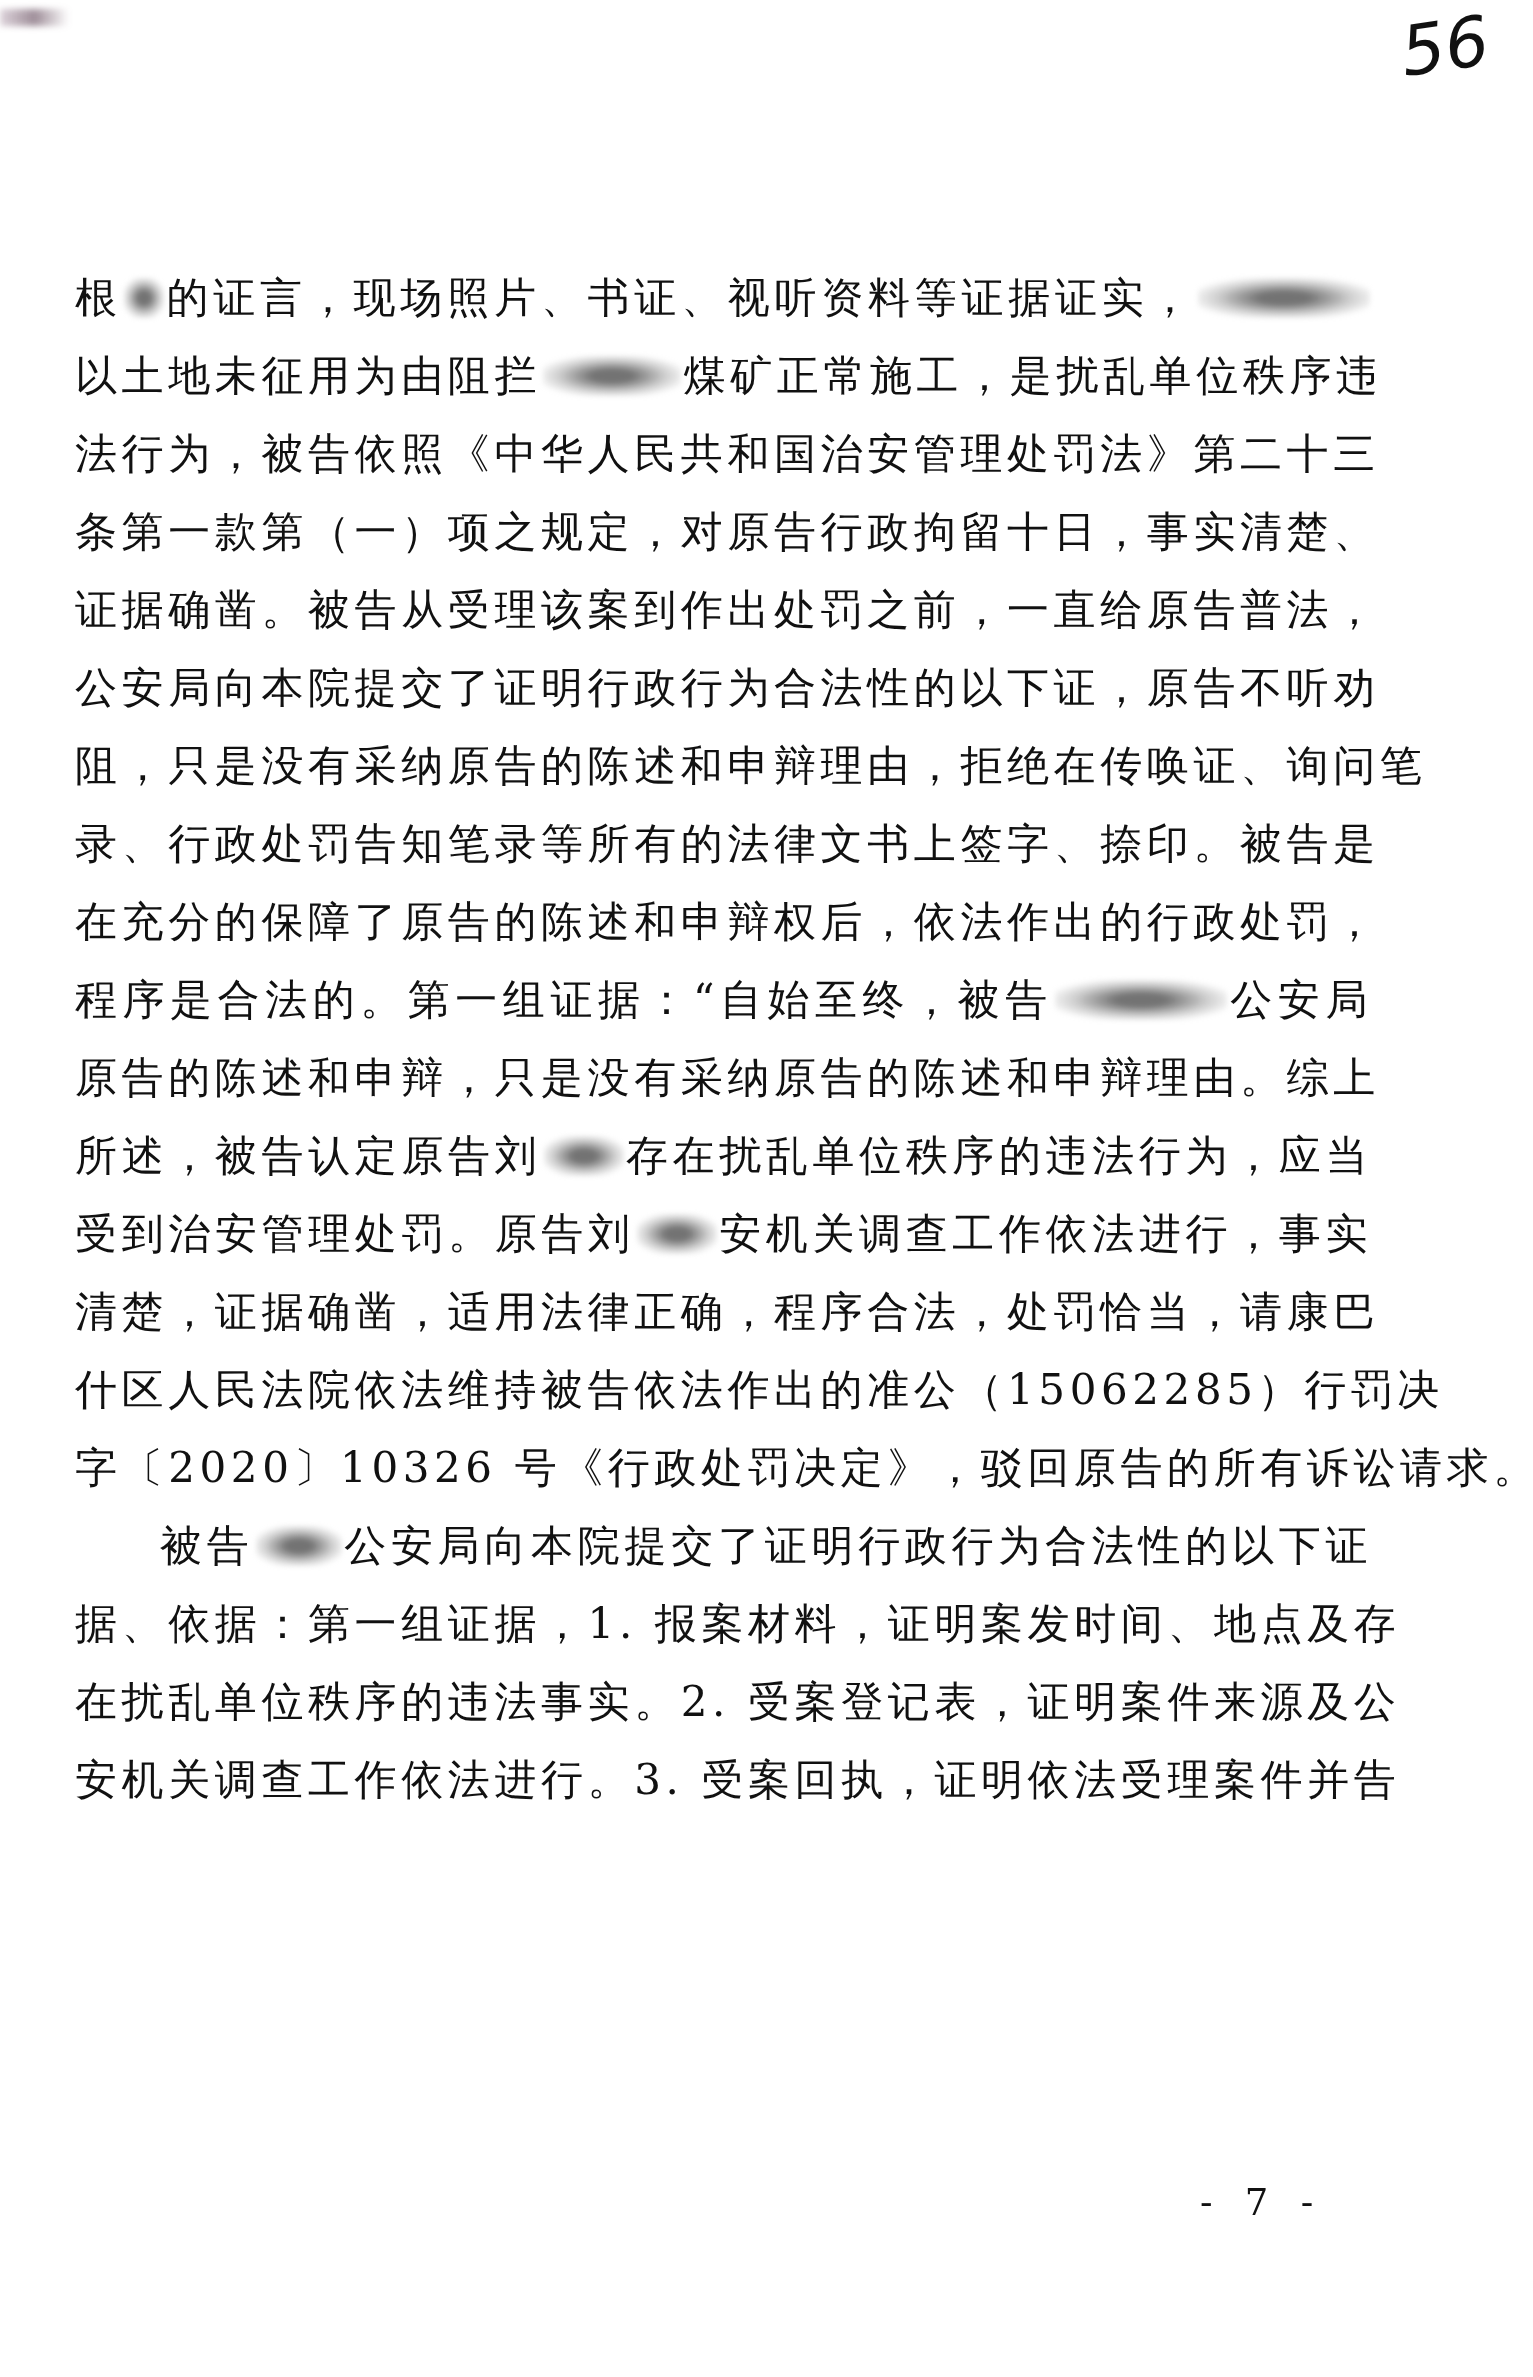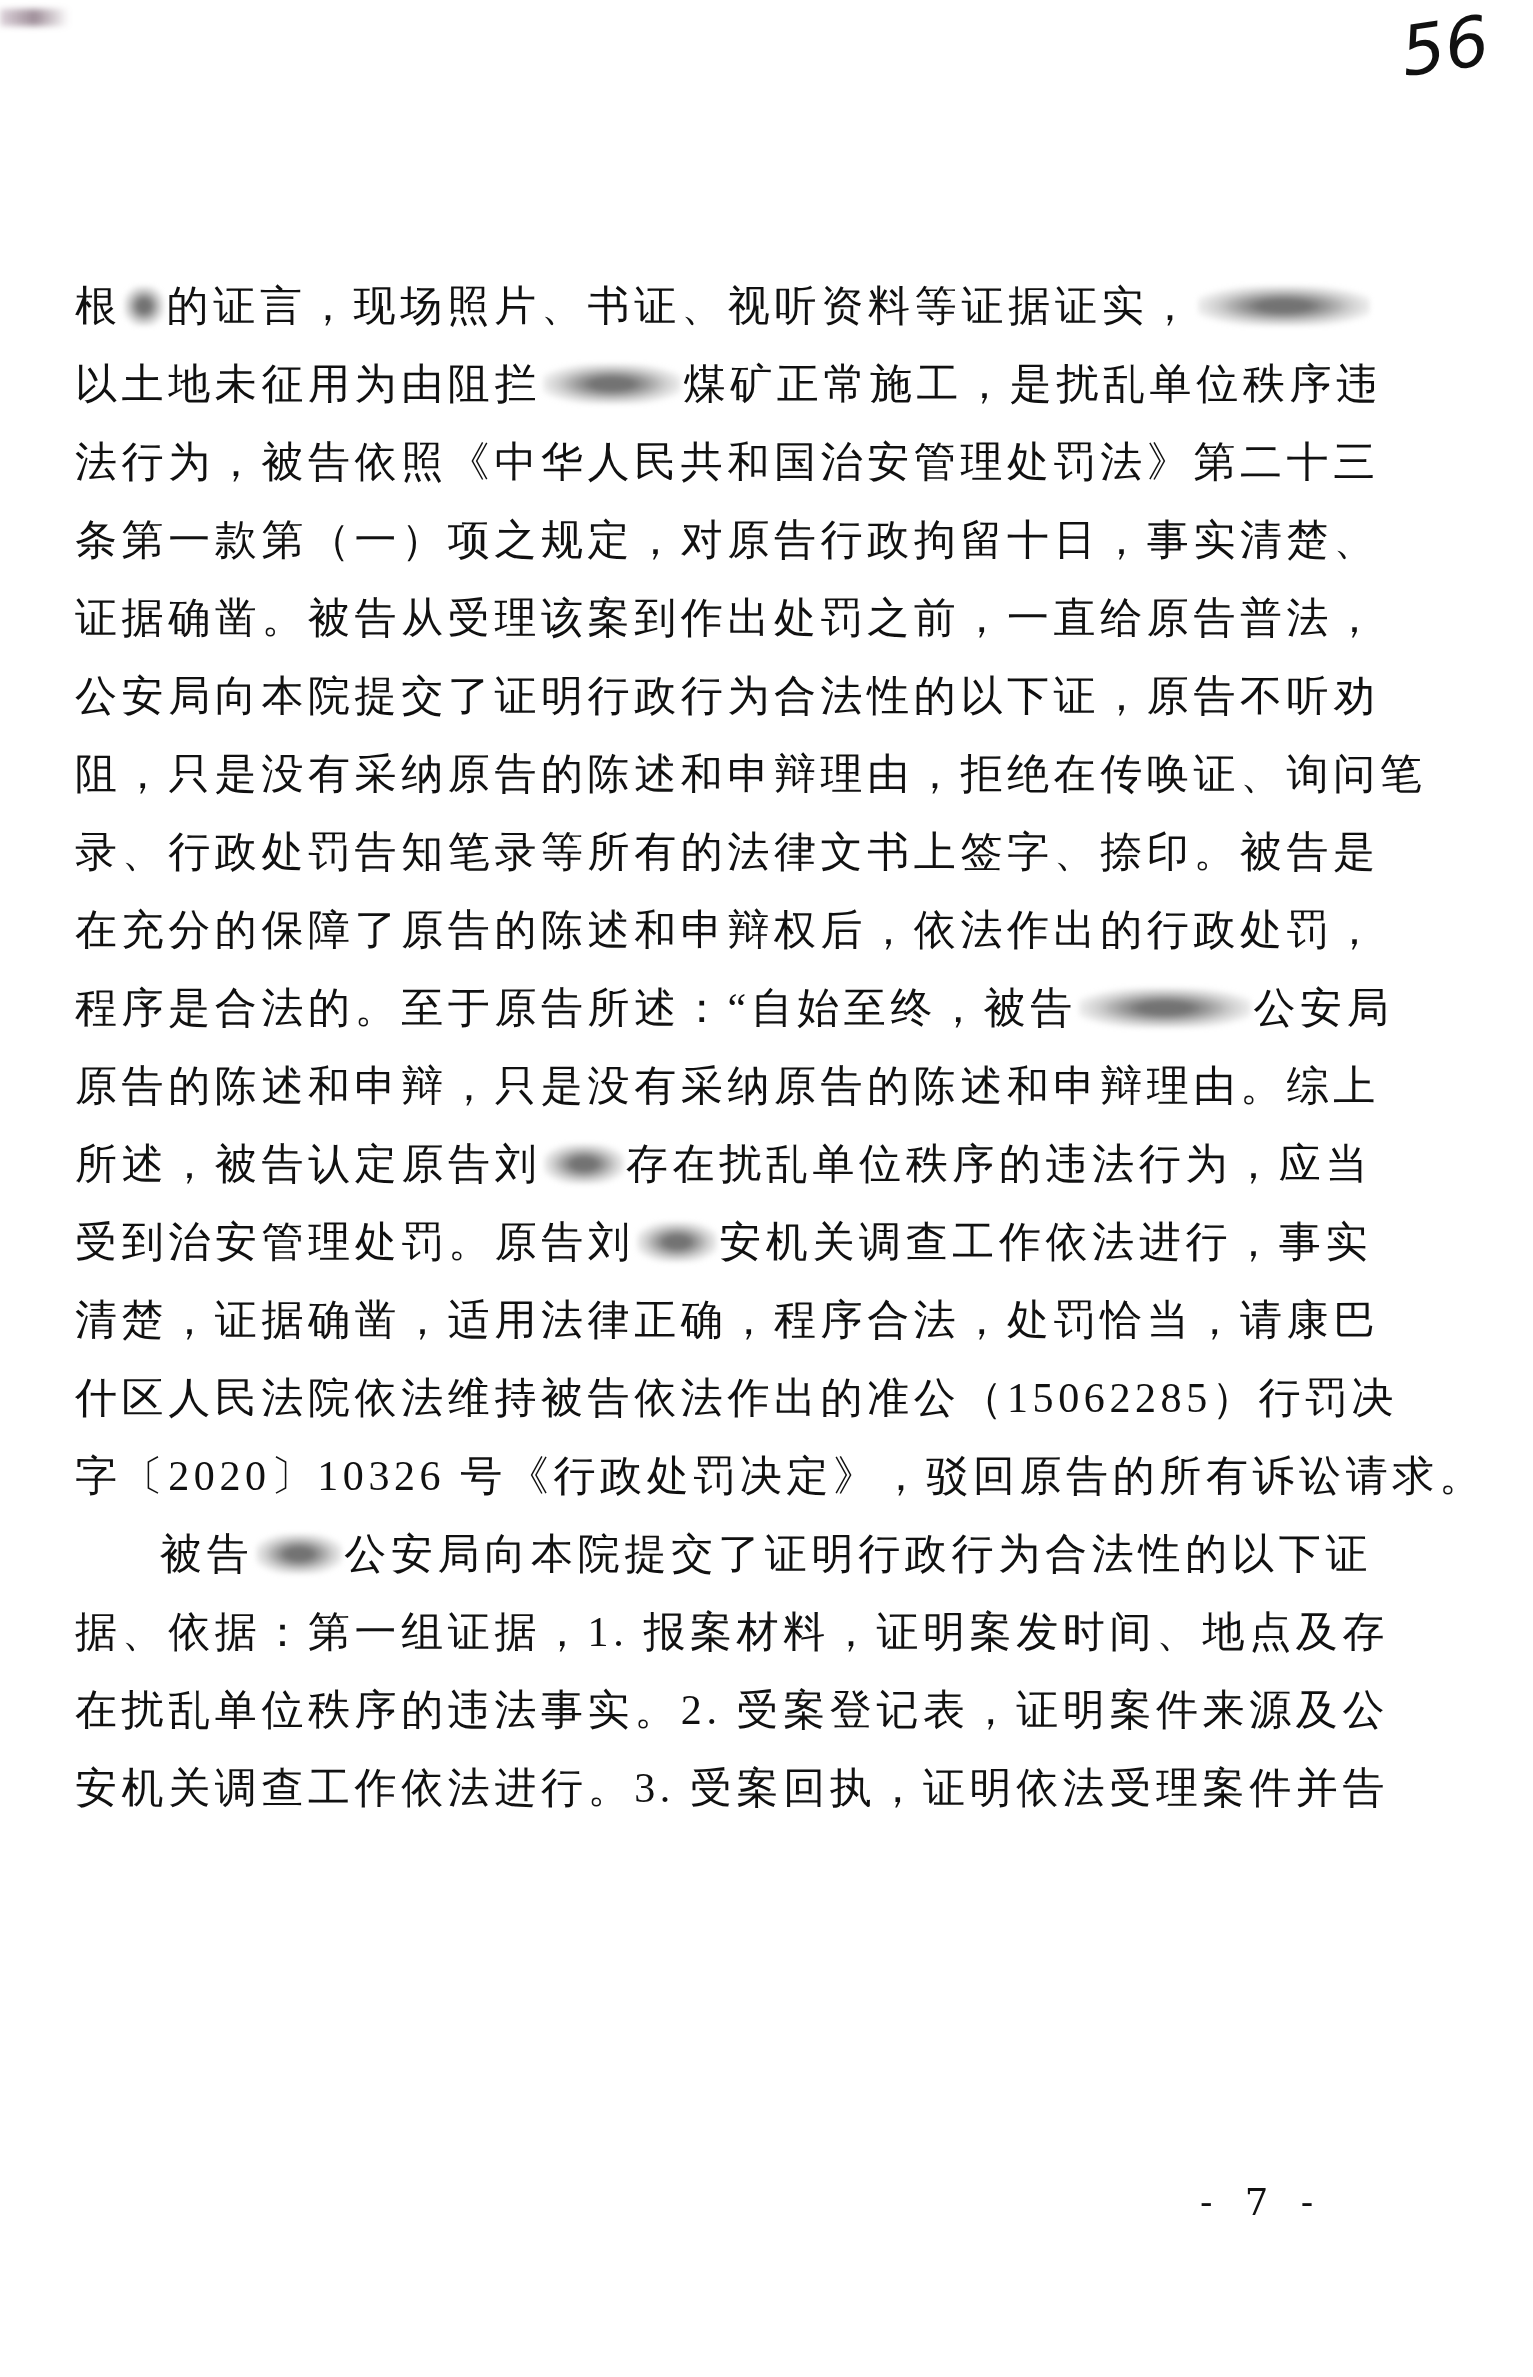--- a/index.html
+++ b/index.html
@@ -18,21 +18,21 @@
     filter: blur(3.4px);
   }
   .folio {
     position: absolute; left: 1401px; top: 11.5px;
     font-family: "DejaVu Sans", sans-serif;
     font-size: 69px; font-style: italic; line-height: 1;
     transform: rotate(-8deg);
     color: #111;
   }
   .body-text {
-    position: absolute; left: 75px; top: 267px; width: 1297px; font-family: Liberation Serif, serif;
+    position: absolute; left: 75px; top: 259px; width: 1297px;
   }
   .line {
     height: 78px;
     font-size: 42px;
     line-height: 78px;
     white-space: nowrap;
     letter-spacing: 4.6px;
     text-align: justify;
     text-align-last: justify;
   }
@@ -65,21 +65,21 @@
     <span>以土地未征用为由阻拦</span><span class="redact" style="width:138px"></span><span>煤矿正常施工，是扰乱单位秩序违</span>
   </div>
   <div class="line">法行为，被告依照《中华人民共和国治安管理处罚法》第二十三</div>
   <div class="line">条第一款第（一）项之规定，对原告行政拘留十日，事实清楚、</div>
   <div class="line">证据确凿。被告从受理该案到作出处罚之前，一直给原告普法，</div>
   <div class="line">公安局向本院提交了证明行政行为合法性的以下证，原告不听劝</div>
   <div class="line">阻，只是没有采纳原告的陈述和申辩理由，拒绝在传唤证、询问笔</div>
   <div class="line">录、行政处罚告知笔录等所有的法律文书上签字、捺印。被告是</div>
   <div class="line">在充分的保障了原告的陈述和申辩权后，依法作出的行政处罚，</div>
   <div class="line">
-    <span>程序是合法的。至于原告所述：“自始至终，被告</span><span class="redact" style="width:172px"></span><span>公安局</span>
+    <span>程序是合法的。第一组证据：“自始至终，被告</span><span class="redact" style="width:172px"></span><span>公安局</span>
   </div>
   <div class="line">原告的陈述和申辩，只是没有采纳原告的陈述和申辩理由。综上</div>
   <div class="line">
     <span>所述，被告认定原告刘</span><span class="redact" style="width:80px"></span><span>存在扰乱单位秩序的违法行为，应当</span>
   </div>
   <div class="line">
     <span>受到治安管理处罚。原告刘</span><span class="redact" style="width:80px"></span><span>安机关调查工作依法进行，事实</span>
   </div>
   <div class="line">清楚，证据确凿，适用法律正确，程序合法，处罚恰当，请康巴</div>
   <div class="line">什区人民法院依法维持被告依法作出的准公（15062285）行罚决</div>

